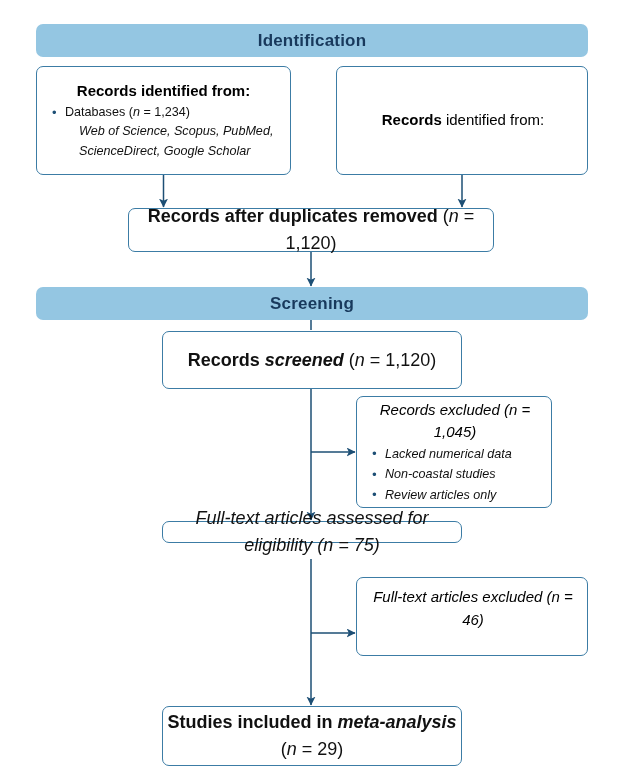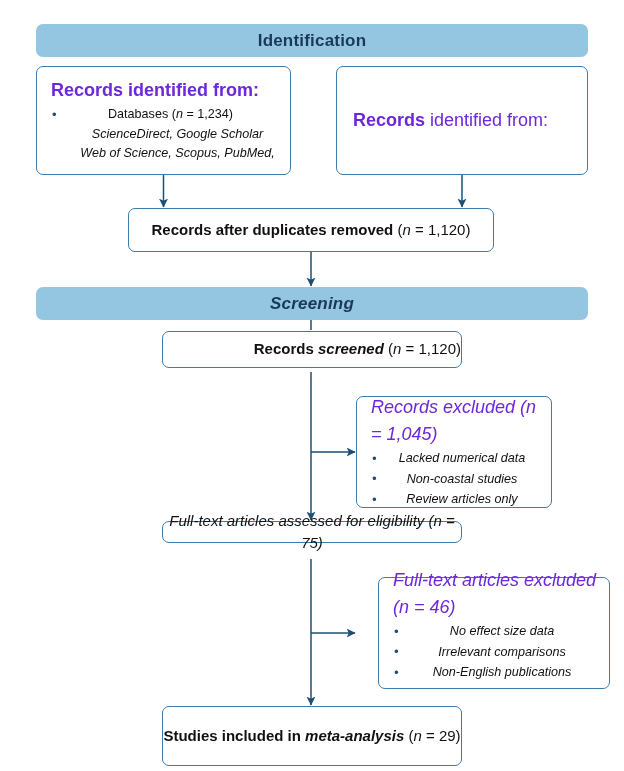--- a/index.html
+++ b/index.html
@@ -45,59 +45,58 @@
     left: 36px;
     top: 24px;
     width: 552px;
     height: 33px;
   }
   #band-screening {
     left: 36px;
     top: 287px;
     width: 552px;
     height: 33px;
-    font-style: italic;
   }
 
   
   .flow-box {
     position: absolute;
     background: #ffffff;
     border: 1.4px solid #3c7ca5;
     border-radius: 7px;
     box-sizing: border-box;
     display: flex;
     flex-direction: column;
     justify-content: center;
   }
   .flow-box.centered {
     align-items: center;
     text-align: center;
   }
   .box-text {
-    font-size: 15px;
+    font-size: 18px;
     line-height: 1.48;
     color: #111111;
   }
   .box-title {
-    font-size: 18px;
+    font-size: 15px;
     line-height: 1.5;
-    color: #6d28d9;
+    color: #000000;
+    text-align: center;
   }
   .bold { font-weight: bold; }
   .ital { font-style: italic; }
   .bold-ital { font-weight: bold; font-style: italic; }
   .n-var { font-style: italic; }
 
   
   .bullet-list {
     list-style: none;
     margin: 0;
     padding: 0;
-    text-align: center;
   }
   .bullet-list li {
     position: relative;
     padding-left: 14px;
     font-size: 12.6px;
     line-height: 1.62;
     color: #111111;
   }
   .bullet-list li::before {
     content: "\2022";
@@ -132,43 +131,41 @@
   #box-dedup {
     left: 128px;
     top: 208px;
     width: 366px;
     height: 44px;
   }
   #box-screened {
     left: 162px;
     top: 331px;
     width: 300px;
-    height: 37px;
-    align-items: flex-end;
+    height: 58px;
   }
   #box-rec-excluded {
     left: 356px;
     top: 396px;
     width: 196px;
     height: 112px;
     padding: 10px 12px 10px 14px;
   }
   #box-fulltext {
     left: 162px;
     top: 521px;
     width: 300px;
     height: 22px;
   }
   #box-ft-excluded {
     left: 356px;
     top: 577px;
     width: 232px;
-    height: 112px;
+    height: 79px;
     padding: 10px 12px 26px 14px;
-    margin-left: 22px;
   }
   #box-included {
     left: 162px;
     top: 706px;
     width: 300px;
     height: 60px;
   }
 
   
   #connectors {
@@ -213,22 +210,22 @@
 
   <div class="stage-band" id="band-identification">
     <span class="stage-label">Identification</span>
   </div>
 
   <div class="flow-box" id="box-db">
     <div class="box-title bold">Records identified from:</div>
     <ul class="bullet-list">
       <li>
         <span>Databases (</span><span class="n-var">n</span><span> = 1,234)</span>
+        <span class="sub-line ital">Web of Science, Scopus, PubMed,</span>
         <span class="sub-line ital">ScienceDirect, Google Scholar</span>
-        <span class="sub-line ital">Web of Science, Scopus, PubMed,</span>
       </li>
     </ul>
   </div>
 
   <div class="flow-box" id="box-other">
     <div class="box-title">
       <span class="bold">Records</span><span> identified from:</span>
     </div>
   </div>
 
@@ -264,25 +261,20 @@
   <div class="flow-box centered" id="box-fulltext">
     <div class="box-text ital">
       <span>Full-text articles assessed for eligibility (</span><span>n</span><span> = 75)</span>
     </div>
   </div>
 
   <div class="flow-box" id="box-ft-excluded">
     <div class="box-title ital">
       <span>Full-text articles excluded (</span><span>n</span><span> = 46)</span>
     </div>
-    <ul class="bullet-list ital">
-      <li>No effect size data</li>
-      <li>Irrelevant comparisons</li>
-      <li>Non-English publications</li>
-    </ul>
   </div>
 
   <div class="flow-box centered" id="box-included">
     <div class="box-text">
       <span class="bold">Studies included in </span><span class="bold-ital">meta-analysis</span>
       <span>(</span><span class="n-var">n</span><span> = 29)</span>
     </div>
   </div>
 
 </div>

